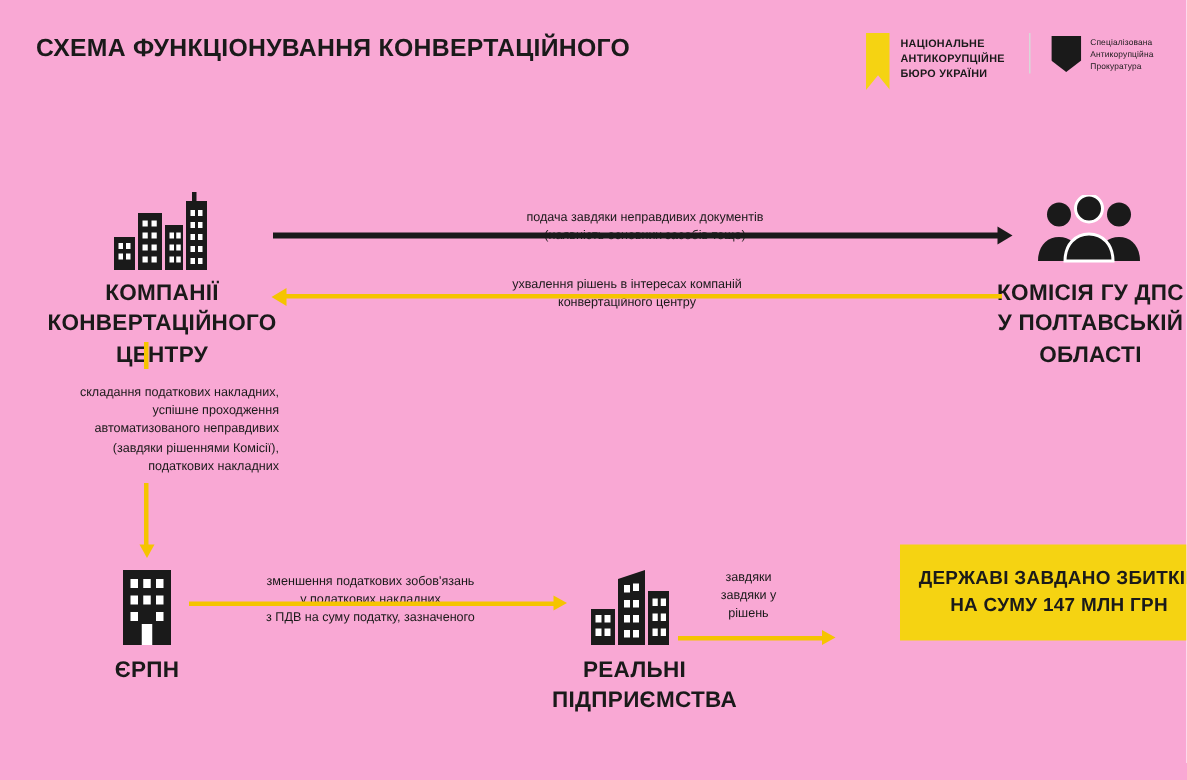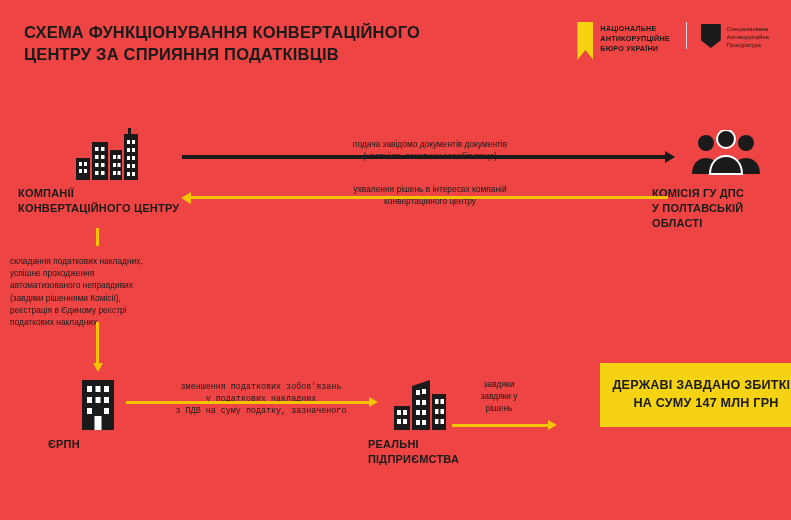--- a/index.html
+++ b/index.html
@@ -8,21 +8,21 @@
     background: #ffffff;
   }
   body {
     font-family: "Liberation Sans", sans-serif;
     color: #1a1a1a;
   }
   #page {
     position: relative;
     width: 791px;
     height: 520px;
-    background: #ef4444;
+    background: #f9a8d4;
     overflow: hidden;
   }
 
   
   .title {
     position: absolute;
     left: 24px;
     top: 22px;
     width: 560px;
     font-size: 16.5px;
@@ -88,21 +88,22 @@
     font-size: 5.6px;
     line-height: 1.45;
     letter-spacing: 0.1px;
     color: #1a1a1a;
     padding-top: 3px;
   }
 
   
   .node-label {
     position: absolute;
-    font-size: 11px;
+    text-align: center;
+    font-size: 15px;
     font-weight: bold;
     line-height: 1.35;
     text-transform: uppercase;
     letter-spacing: 0.2px;
     color: #1a1a1a;
   }
 
   
   .icon { position: absolute; }
 
@@ -141,21 +142,21 @@
 
   
   .caption {
     position: absolute;
     text-align: center;
     font-size: 8.4px;
     line-height: 1.45;
     color: #1a1a1a;
   }
   .caption.left-col {
-    text-align: left;
+    text-align: right;
   }
 
   
   .result-box {
     position: absolute;
     background: #f5d312;
     display: flex;
     align-items: center;
     justify-content: center;
     text-align: center;
@@ -172,21 +173,20 @@
     color: #1a1a1a;
   }
 </style>
 </head>
 <body>
 
 <div id="page">
 
   <div class="title">
     <span class="line">СХЕМА ФУНКЦІОНУВАННЯ КОНВЕРТАЦІЙНОГО</span>
-    <span class="line">ЦЕНТРУ ЗА СПРИЯННЯ ПОДАТКІВЦІВ</span>
   </div>
 
   <div class="logos">
     <div class="logo-nabu">
       <span class="mark">
           <span class="bar"></span>
         </span>
       <span class="words">
         <span style="display:block">НАЦІОНАЛЬНЕ</span>
         <span style="display:block">АНТИКОРУПЦІЙНЕ</span>
@@ -265,40 +265,39 @@
       </g>
     </svg>
   </div>
   <div class="node-label" style="left:652px; top:186px; width:150px;">
     <span style="display:block">КОМІСІЯ ГУ ДПС</span>
     <span style="display:block">У ПОЛТАВСЬКІЙ</span>
     <span style="display:block">ОБЛАСТІ</span>
   </div>
 
   <div class="caption" style="left:300px; top:138px; width:260px;">
-    <span style="display:block">подача завідомо документів документів</span>
+    <span style="display:block">подача завдяки неправдивих документів</span>
     <span style="display:block">(наявність основних засобів тощо)</span>
   </div>
   <div class="arrow-line" style="left:182px; top:155px; width:485px; height:4px;"></div>
   <div class="arrow-head right" style="left:665px; top:151px;"></div>
 
-  <div class="caption" style="left:310px; top:183px; width:240px;">
+  <div class="caption" style="left:298px; top:183px; width:240px;">
     <span style="display:block">ухвалення рішень в інтересах компаній</span>
     <span style="display:block">конвертаційного центру</span>
   </div>
   <div class="arrow-line yellow" style="left:190px; top:196px; width:478px; height:3px;"></div>
   <div class="arrow-head left" style="left:181px; top:191.5px;"></div>
 
   <div class="arrow-line yellow" style="left:96px; top:228px; width:3px; height:18px;"></div>
   <div class="caption left-col" style="left:10px; top:255px; width:176px;">
     <span style="display:block">складання податкових накладних,</span>
     <span style="display:block">успішне проходження</span>
     <span style="display:block">автоматизованого неправдивих</span>
     <span style="display:block">(завдяки рішеннями Комісії),</span>
-    <span style="display:block">реєстрація в Єдиному реєстрі</span>
     <span style="display:block">податкових накладних</span>
   </div>
   <div class="arrow-line yellow" style="left:96px; top:322px; width:3px; height:42px;"></div>
   <div class="arrow-head down-yellow" style="left:92.5px; top:363px;"></div>
 
   <div class="icon" style="left:78px; top:378px; width:40px; height:52px;">
     <svg width="40" height="52" viewBox="0 0 40 52" aria-hidden="true">
       <g fill="#1a1a1a">
         <rect x="4" y="2" width="32" height="50"></rect>
       </g>
@@ -312,21 +311,21 @@
         <rect x="9" y="30" width="5" height="6"></rect>
           <rect x="26" y="30" width="5" height="6"></rect>
         <rect x="16.5" y="38" width="7" height="14"></rect>
       </g>
     </svg>
   </div>
   <div class="node-label" style="left:48px; top:437px; width:100px;">
     <span style="display:block">ЄРПН</span>
   </div>
 
-  <div class="caption" style="left:166px; top:381px; width:190px;font-family:Liberation Mono, monospace;">
+  <div class="caption" style="left:152px; top:381px; width:190px;">
     <span style="display:block">зменшення податкових зобов'язань</span>
     <span style="display:block">у податкових накладних</span>
     <span style="display:block">з ПДВ на суму податку, зазначеного</span>
   </div>
   <div class="arrow-line yellow" style="left:126px; top:401px; width:245px; height:3px;"></div>
   <div class="arrow-head right-yellow" style="left:369px; top:397px;"></div>
 
   <div class="icon" style="left:392px; top:376px; width:56px; height:54px;">
     <svg width="56" height="54" viewBox="0 0 56 54" aria-hidden="true">
       <g fill="#1a1a1a">

